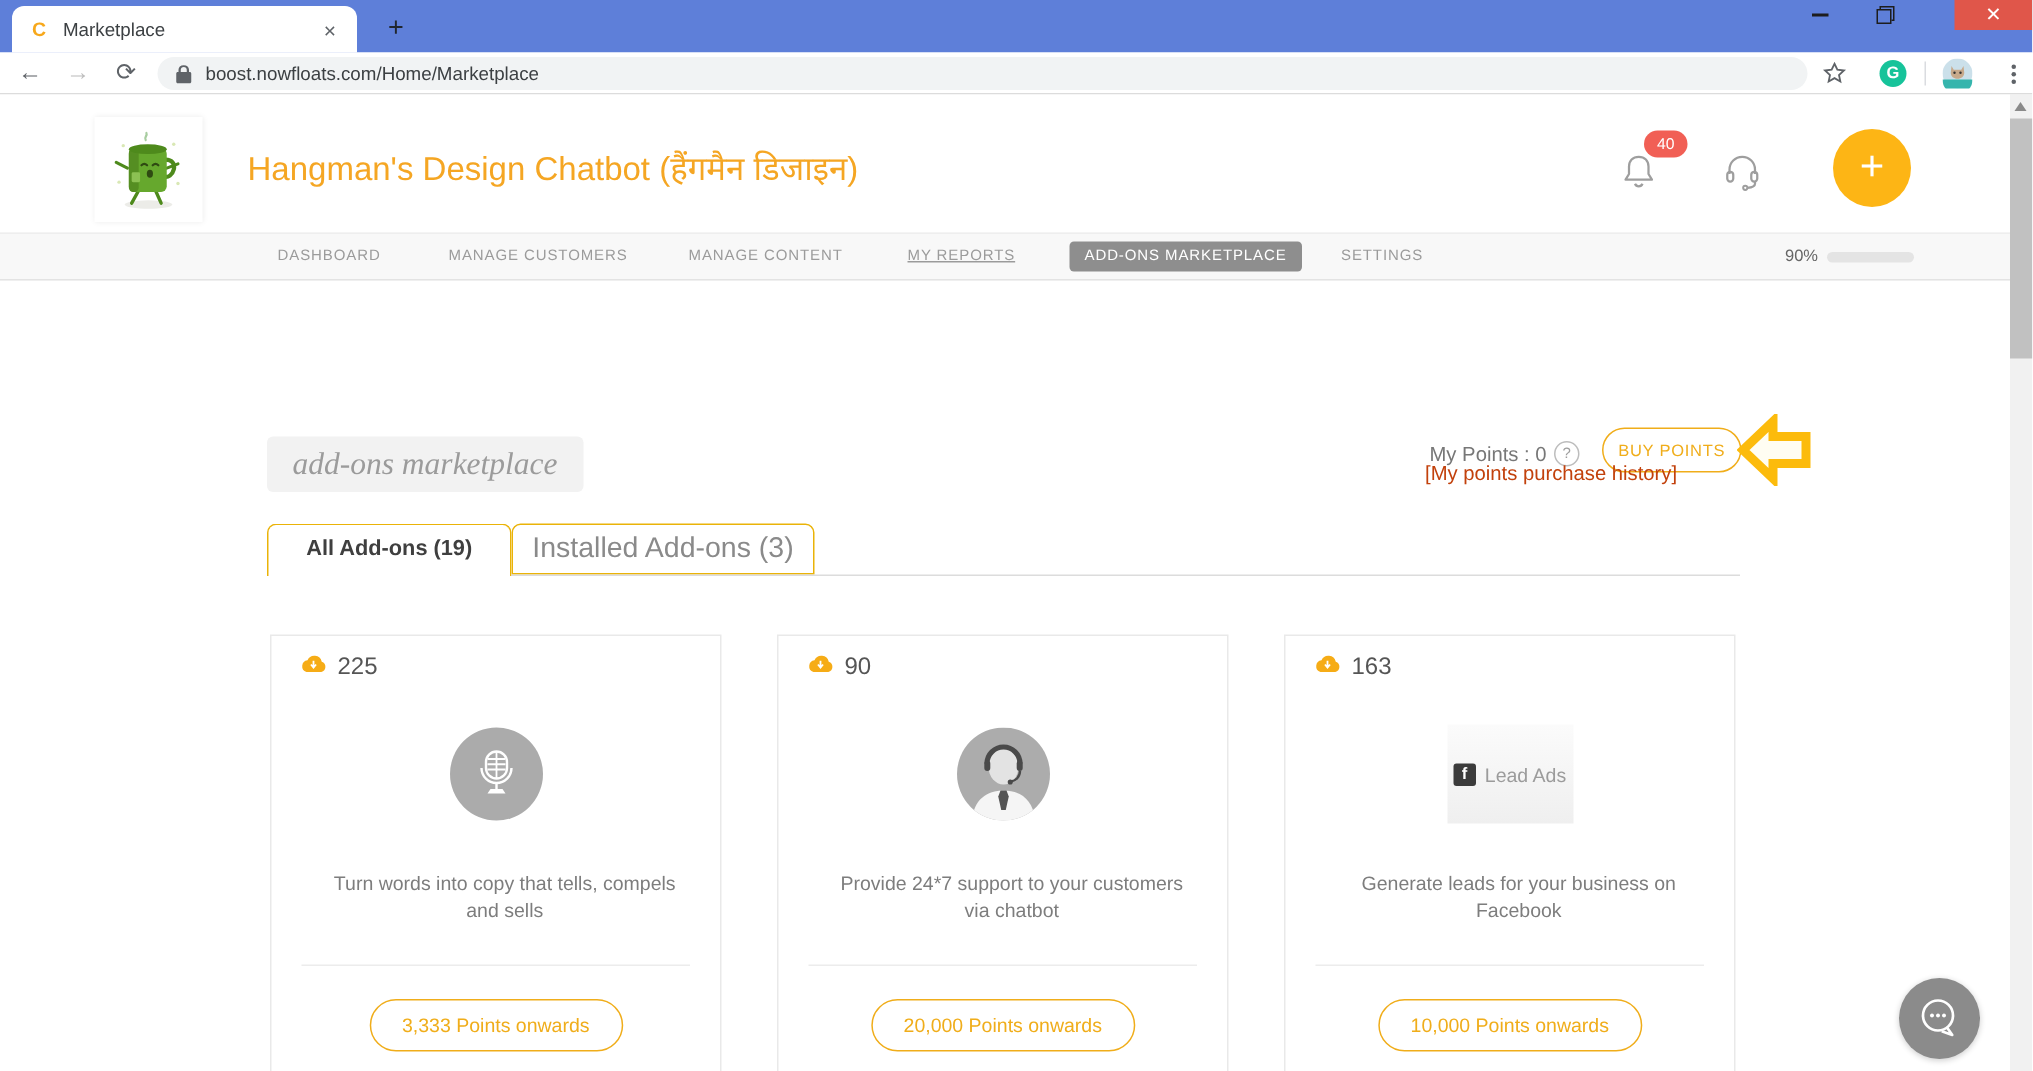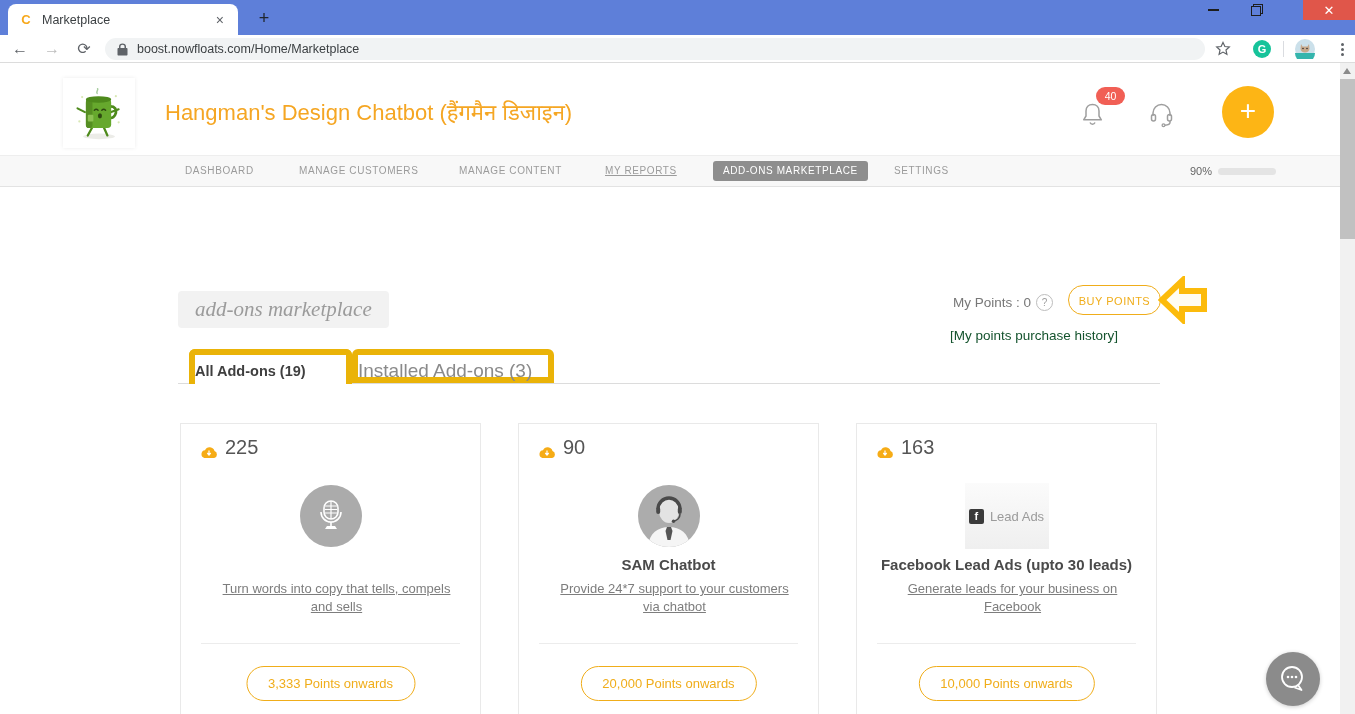--- a/index.html
+++ b/index.html
@@ -54,38 +54,38 @@
   .nav-progress-label{position:absolute;left:1190px;top:0;height:30px;line-height:30px;font-size:11px;color:#666;}
   .nav-progress{position:absolute;left:1218px;top:12px;width:58px;height:7px;border-radius:4px;background:#E4E4E4;overflow:hidden;}
   .nav-progress .fill{width:90%;height:100%;background:#F6B50C;border-radius:4px;}
 
   
   .page-title-chip{position:absolute;left:178px;top:291px;background:#F2F2F2;border-radius:4px;padding:6px 17px;font-family:"Liberation Serif","DejaVu Serif",serif;font-style:italic;font-size:21px;color:#9B9B9B;}
   .mypoints{position:absolute;left:953px;top:293px;font-size:13.5px;color:#777;line-height:20px;}
   .help-circle{position:absolute;left:1036px;top:294px;width:17px;height:17px;border:1px solid #BDBDBD;border-radius:50%;color:#9E9E9E;font-size:10px;line-height:15px;text-align:center;cursor:pointer;}
   .buy-points{position:absolute;left:1068px;top:285px;width:93px;height:30px;border:1px solid #F0AD1A;border-radius:16px;background:#fff;color:#F0AD1A;font-size:11px;letter-spacing:.5px;line-height:28px;text-align:center;cursor:pointer;}
   .buy-arrow{position:absolute;left:1158px;top:276px;}
-  .history-link{position:absolute;left:950px;top:328px;font-size:13.5px;color:#14532d;cursor:pointer;}
+  .history-link{position:absolute;left:950px;top:308px;font-size:13.5px;color:#c2410c;cursor:pointer;}
 
   .tabs-row{position:absolute;left:0;top:349px;width:1340px;height:35px;}
-  .mtab{position:absolute;top:0;height:34px;background:#fff;border:6px solid #eab308;border-radius:6px 6px 0 0;line-height:32px;cursor:pointer;margin-left:11px;}
+  .mtab{position:absolute;top:0;height:34px;background:#fff;border:1px solid #eab308;border-radius:6px 6px 0 0;text-align:center;line-height:32px;cursor:pointer;}
   .mtab1{left:178px;width:163px;border-bottom:none;z-index:2;font-size:14.5px;font-weight:700;color:#3F3F3F;height:35px;}
   .mtab2{left:341px;width:202px;font-size:19px;color:#8A8A8A;}
   .tabs-underline{position:absolute;left:178px;top:383px;width:982px;height:1px;background:#DCDCDC;}
 
   .card{position:absolute;top:423px;width:301px;height:330px;background:#fff;border:1px solid #E9E9E9;cursor:pointer;}
   .card1{left:180px;} .card2{left:518px;} .card3{left:856px;}
-  .installs{position:absolute;left:19px;top:12px;display:flex;align-items:flex-end;gap:7px;font-size:20px;color:#555;}
+  .installs{position:absolute;left:19px;top:12px;display:flex;align-items:flex-start;gap:7px;font-size:16px;color:#555;}
   .icon-zone{position:absolute;left:0;top:46px;width:100%;height:92px;display:flex;align-items:center;justify-content:center;}
   .gray-circle{width:62px;height:62px;border-radius:50%;background:#ABABAB;display:flex;align-items:center;justify-content:center;}
   .fb-rect{width:84px;height:66px;background:linear-gradient(#FBFBFB,#EFEFEF);display:flex;align-items:center;justify-content:center;gap:6px;}
   .fb-square{width:15px;height:15px;background:#3B3B3B;border-radius:2px;color:#fff;font-size:11px;font-weight:700;line-height:15px;text-align:center;}
   .fb-rect-label{font-size:13px;color:#9B9B9B;text-align:center;}
   .card-title{position:absolute;left:0;top:132px;width:100%;text-align:center;font-size:15px;font-weight:700;color:#4A4A4A;}
-  .card-desc{position:absolute;left:34px;top:156px;right:22px;text-align:center;font-size:13px;color:#7D7D7D;line-height:1.35;text-decoration:underline;}
+  .card-desc{position:absolute;left:34px;top:156px;right:22px;text-align:center;font-size:13px;color:#7D7D7D;line-height:1.35;}
   .card-divider{position:absolute;left:20px;right:20px;top:219px;border-top:1px solid #ECECEC;}
   .card-btn{position:absolute;top:242px;left:50%;transform:translateX(-50%);border:1px solid #F0AD1A;border-radius:19px;background:#fff;color:#F0AD1A;font-size:13px;padding:9px 21px;white-space:nowrap;cursor:pointer;}
 
   .chat-fab{position:absolute;left:1266px;top:652px;width:54px;height:54px;border-radius:50%;background:#8B8B8B;display:flex;align-items:center;justify-content:center;cursor:pointer;box-shadow:0 1px 4px rgba(0,0,0,.2);}
 </style>
 </head>
 <body>
 
 <div id="screen">
 
@@ -266,41 +266,39 @@
           <ellipse cx="31" cy="26" rx="10" ry="12" fill="#E3E3E3"></ellipse>
           <path d="M20 24a11 11 0 0 1 22 0" fill="none" stroke="#4A4A4A" stroke-width="3.4"></path>
           <rect x="18.2" y="22" width="4" height="7" rx="2" fill="#4A4A4A"></rect>
           <rect x="39.8" y="22" width="4" height="7" rx="2" fill="#4A4A4A"></rect>
           <path d="M42 29c0 4-3 6.5-6 7" fill="none" stroke="#4A4A4A" stroke-width="1.6"></path>
           <circle cx="35.5" cy="36.3" r="1.7" fill="#4A4A4A"></circle>
           <path d="M29 42h4l1.5 4-2 9h-3l-2-9z" fill="#555"></path>
         </g>
       </svg>
     </div>
-    <div class="card-title">SAM Chatbot</div>
     <div class="card-desc">Provide 24*7 support to your customers via chatbot</div>
     <div class="card-divider"></div>
     <button class="card-btn">20,000 Points onwards</button>
   </div>
 
   <div class="card card3">
     <div class="installs">
       <svg width="18" height="13" viewBox="0 0 18 13">
         <path d="M14.5 5.1A5 5 0 0 0 5 4.2 4 4 0 0 0 4.3 12h9.9a3.6 3.6 0 0 0 .3-6.9z" fill="#F6AC16"></path>
         <path d="M9 4.5v4M7.3 7l1.7 2 1.7-2" stroke="#fff" stroke-width="1.2" fill="none"></path>
       </svg>
       <span>163</span>
     </div>
     <div class="icon-zone">
       <div class="fb-rect">
         <span class="fb-square">f</span>
         <span class="fb-rect-label">Lead Ads</span>
       </div>
     </div>
-    <div class="card-title">Facebook Lead Ads (upto 30 leads)</div>
     <div class="card-desc">Generate leads for your business on Facebook</div>
     <div class="card-divider"></div>
     <button class="card-btn">10,000 Points onwards</button>
   </div>
 
   <div class="chat-fab">
     <svg width="30" height="30" viewBox="0 0 30 30">
       <circle cx="14" cy="13" r="10" fill="none" stroke="#fff" stroke-width="1.8"></circle>
       <path d="M20 21l3.5 5-7-2.5" fill="none" stroke="#fff" stroke-width="1.8" stroke-linejoin="round"></path>
       <circle cx="10" cy="13" r="1.3" fill="#fff"></circle>

